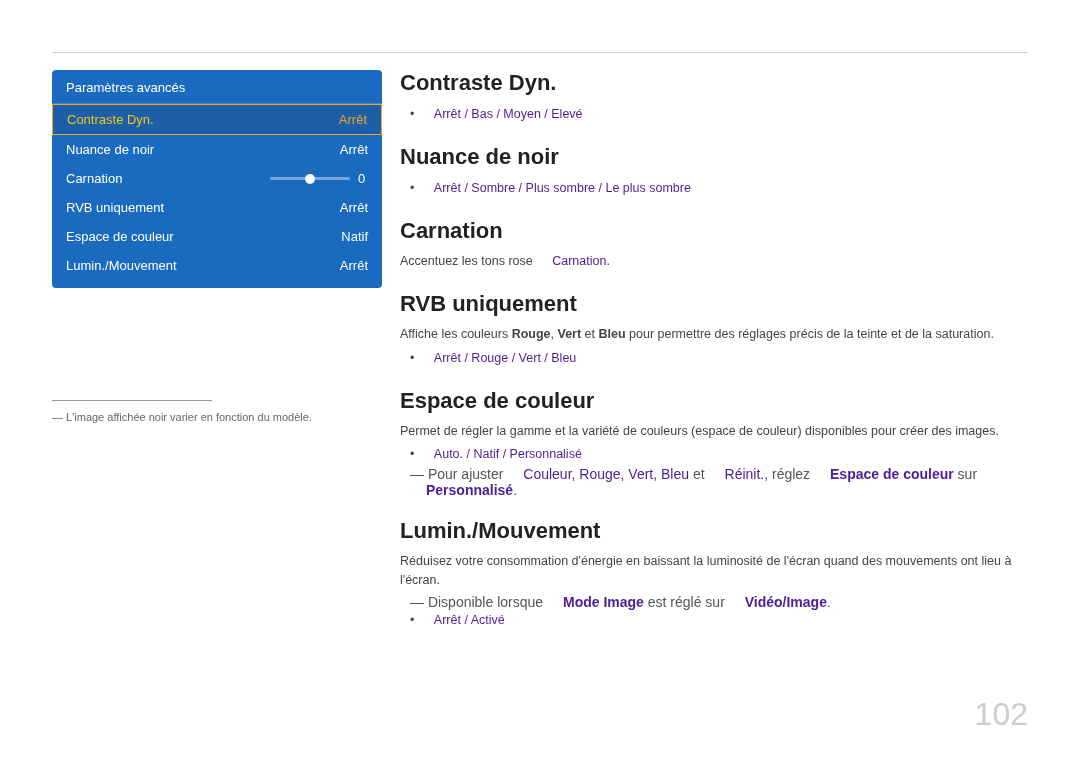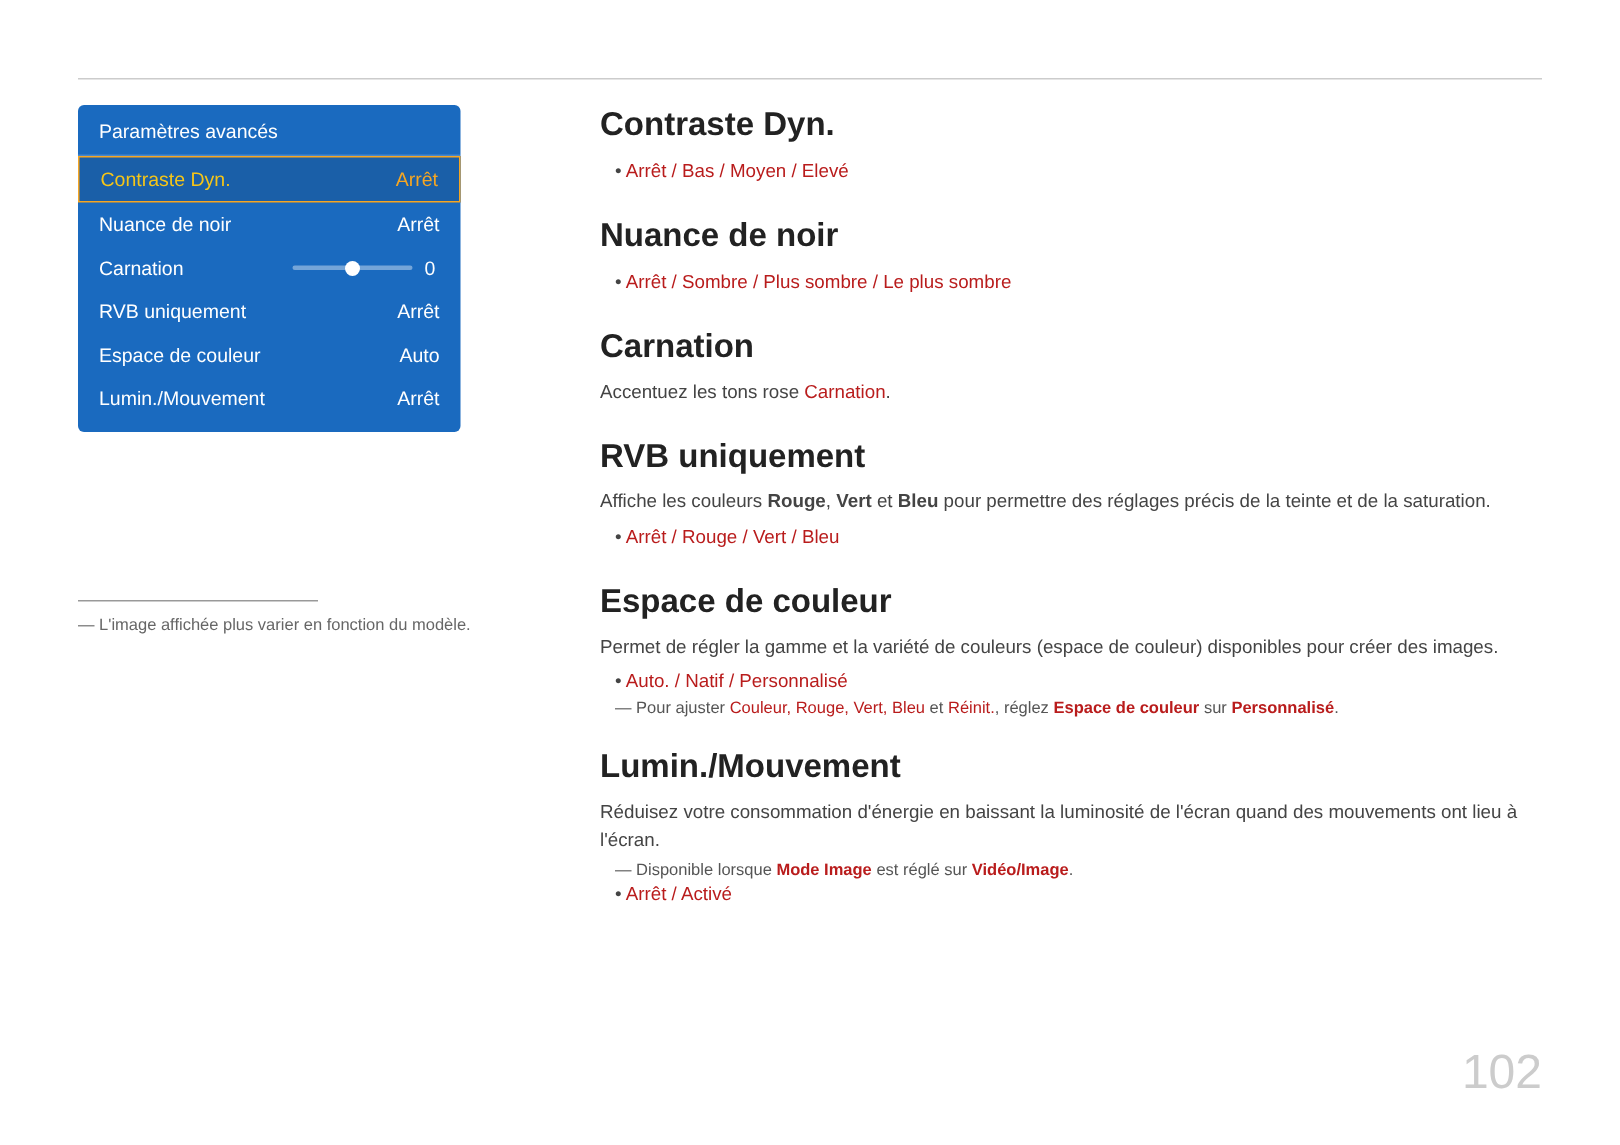--- a/index.html
+++ b/index.html
@@ -20,21 +20,21 @@
       right: 52px;
       height: 1px;
       background: #cccccc;
     }
 
     
     .sidebar {
       position: absolute;
       top: 70px;
       left: 52px;
-      width: 255px;
+      width: 330px;
       background: #1a6abf;
       border-radius: 4px;
       padding-bottom: 8px;
     }
 
     .sidebar-title {
       color: #ffffff;
       font-size: 13px;
       font-weight: normal;
       padding: 10px 14px 8px 14px;
@@ -163,25 +163,25 @@
       font-size: 12.5px;
       color: #444444;
       line-height: 1.6;
     }
 
     .section-list li::before {
       content: "• ";
       color: #444444;
     }
 
-    .orange { color: #b91c1c; font-weight: normal; }
+    .orange { color: #4c1d95; font-weight: normal; margin-left: 16px; }
     .bold { font-weight: bold; }
 
     .section-note {
-      font-size: 11px;
+      font-size: 14px;
       color: #555555;
       margin-left: 10px;
       margin-top: 2px;
     }
 
     .section-note::before {
       content: "— ";
       color: #555555;
     }
 
@@ -224,32 +224,32 @@
     </div>
   </div>
 
   <div class="sidebar-item">
     <span class="item-label">RVB uniquement</span>
     <span class="item-value">Arrêt</span>
   </div>
 
   <div class="sidebar-item">
     <span class="item-label">Espace de couleur</span>
-    <span class="item-value">Auto</span>
+    <span class="item-value">Natif</span>
   </div>
 
   <div class="sidebar-item">
     <span class="item-label">Lumin./Mouvement</span>
     <span class="item-value">Arrêt</span>
   </div>
 </div>
 
 <div class="sidebar-note">
   <hr class="sidebar-note-line">
-  <span class="sidebar-note-text">― L'image affichée plus varier en fonction du modèle.</span>
+  <span class="sidebar-note-text">― L'image affichée noir varier en fonction du modèle.</span>
 </div>
 
 <div class="main-content">
 
   <div class="section">
     <div class="section-title">Contraste Dyn.</div>
     <ul class="section-list">
       <li>
         <span class="orange">Arrêt / Bas / Moyen / Elevé</span>
       </li>

